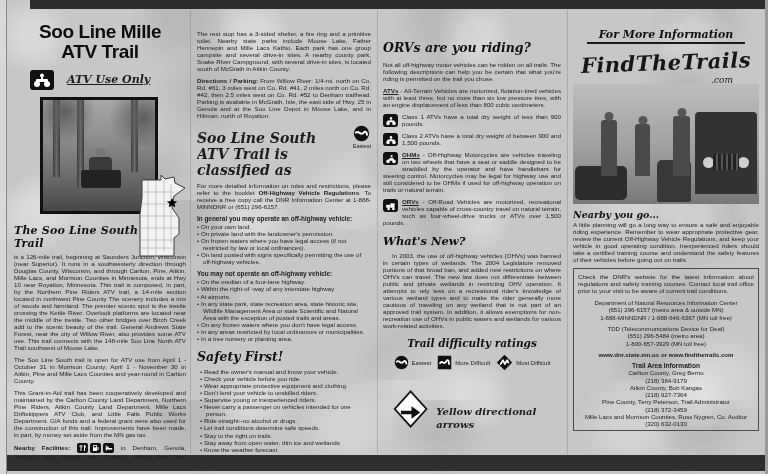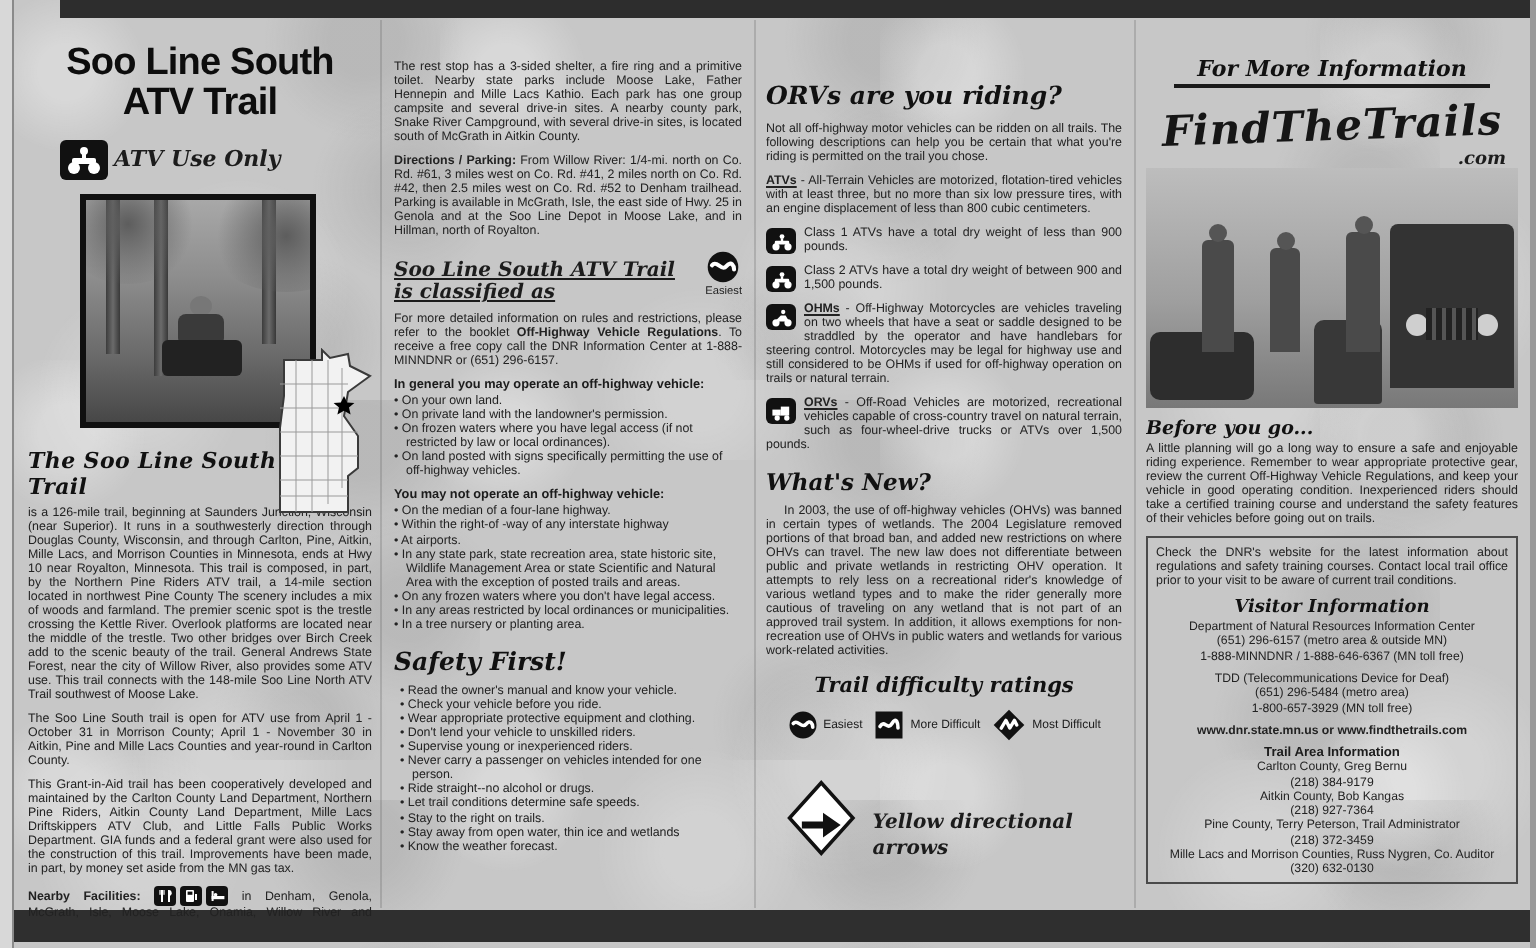--- a/index.html
+++ b/index.html
@@ -30,40 +30,40 @@
   .col3 { left:383px; top:40px; width:178px; height:418px; }
   .col4 { left:573px; top:24px; width:186px; height:436px; }
 
   .body-txt { font-size:6.2px; line-height:1.13; color:#222; text-align:justify; }
   p.body-txt { margin-bottom:5px; }
   b.runin { font-weight:bold; }
   .serif-head { font-family:"DejaVu Serif", serif; font-style:italic; font-weight:bold; color:#111; }
 
   
   .title { font-size:19px; line-height:1.04; font-weight:bold; text-align:center; letter-spacing:-0.4px; color:#0d0d0d; margin-top:8px; }
-  .atv-only { display:flex; align-items:center; gap:3px; margin:8px 0 0 16px; }
+  .atv-only { display:flex; align-items:center; gap:13px; margin:8px 0 0 16px;text-decoration:underline; }
   .icon-box { display:inline-flex; align-items:center; justify-content:center; background:#111; border-radius:3px; flex:0 0 auto; }
   .atv-only .icon-box { width:24px; height:20px; }
   .atv-only-label { font-family:"DejaVu Serif", serif; font-style:italic; font-weight:bold; font-size:11px; }
   .photo1 { position:relative; margin:7px 0 0 26px; width:118px; height:117px; border:3px solid #101010;
     background:linear-gradient(180deg,#a8a8a8 0%,#8d8d8d 35%,#6a6a6a 70%,#474747 100%); overflow:hidden; }
   .trunk { position:absolute; top:0; width:7px; height:70%; background:linear-gradient(90deg,#3c3c3c,#6b6b6b,#383838); }
   .foliage { position:absolute; border-radius:50%; background:radial-gradient(circle,#5d5d5d 0%,transparent 70%); }
   .rider { position:absolute; left:38px; top:48px; width:40px; height:44px; }
   .rider .helm { position:absolute; left:14px; top:0; width:11px; height:10px; border-radius:50%; background:#777; }
   .rider .torso { position:absolute; left:8px; top:9px; width:23px; height:16px; border-radius:4px; background:#3a3a3a; }
   .rider .quad { position:absolute; left:0; top:22px; width:40px; height:18px; border-radius:3px; background:#222; }
   .mn-map { position:absolute; right:0; top:160px; width:52px; height:88px; }
   .sec1-head { font-size:11px; letter-spacing:.2px; margin:10px 0 3px 0; }
   .fac-icons { display:inline-flex; gap:2px; vertical-align:-2px; }
   .fac-icons .icon-box, .camp-row .icon-box { width:11px; height:10px; border-radius:2px; }
 
   
   .classified { display:flex; align-items:flex-start; gap:8px; margin:6px 0 4px 0; }
-  .classified-text { font-family:"DejaVu Serif", serif; font-style:italic; font-weight:bold; font-size:10px; padding-top:5px;text-decoration:underline; }
+  .classified-text { font-family:"DejaVu Serif", serif; font-style:italic; font-weight:bold; font-size:14px; padding-top:5px; }
   .rating-ic { display:flex; flex-direction:column; align-items:center; flex:0 0 auto; }
   .rating-ic svg { display:block; }
   .rating-ic .cap { font-size:5.6px; margin-top:1px; color:#222; }
   .rules-head { font-size:13px; margin:2px 0 6px 0; letter-spacing:.2px; }
   .sub-bold { font-weight:bold; font-size:6.4px; margin:5px 0 1px 0; }
   ul.blist { list-style:none; }
   ul.blist li { font-size:6.2px; line-height:1.14; padding-left:6px; text-indent:-6px; color:#222; }
   ul.blist li::before { content:"• "; }
   .safety-head { font-size:12.5px; margin:7px 0 4px 0; }
   ul.blist.spaced li { padding-left:9px; text-indent:-6px; }
@@ -80,21 +80,21 @@
   .ratings-row .item { display:flex; align-items:center; gap:3px; }
   .ratings-row .lbl { font-size:6px; }
   .arrow-note { display:flex; align-items:flex-end; gap:8px; margin-top:16px; padding-left:10px; }
   .arrow-note .txt { font-family:"DejaVu Serif", serif; font-style:italic; font-weight:bold; font-size:10px; line-height:1.25; }
 
   
   .info-head { font-size:11px; text-align:center; border-bottom:2px solid #1a1a1a; padding-bottom:1px; margin:4px 14px 4px 14px; }
   .ftt-wrap { position:relative; height:158px; }
   .ftt-logo { position:absolute; top:2px; left:0; right:0; text-align:center; font-family:"DejaVu Serif", serif;
     font-style:italic; font-weight:bold; font-size:21px; letter-spacing:.5px; color:#161616; z-index:2; transform:rotate(-2deg); }
-  .ftt-com { position:absolute; top:27px; right:6px; font-family:"DejaVu Serif", serif; font-style:italic; font-weight:bold; font-size:9px; z-index:2; }
+  .ftt-com { position:absolute; top:27px; right:26px; font-family:"DejaVu Serif", serif; font-style:italic; font-weight:normal; font-size:9px; z-index:2; }
   .photo2 { position:absolute; left:0; right:0; top:36px; height:120px; background:linear-gradient(180deg,#bdbdbd 0%,#9f9f9f 55%,#787878 100%); overflow:hidden; }
   .fig { position:absolute; background:#4a4a4a; border-radius:3px 3px 0 0; }
   .fig::before { content:""; position:absolute; left:50%; top:-8px; transform:translateX(-50%); width:9px; height:9px; border-radius:50%; background:#555; }
   .jeep { position:absolute; right:2px; top:28px; width:62px; height:82px; background:#333; border-radius:4px 4px 0 0; }
   .jeep .light { position:absolute; bottom:26px; width:11px; height:11px; border-radius:50%; background:#cfcfcf; }
   .jeep .grill { position:absolute; bottom:24px; left:18px; width:26px; height:16px; background:repeating-linear-gradient(90deg,#222 0 3px,#555 3px 5px); }
   .quad2 { position:absolute; left:2px; bottom:4px; width:52px; height:34px; background:#2d2d2d; border-radius:5px; }
   .bike2 { position:absolute; left:84px; bottom:2px; width:34px; height:42px; background:#383838; border-radius:5px 5px 2px 2px; }
   .before-head { font-size:9.5px; margin:3px 0 1px 0; }
   .visit-box { border:1px solid #4a4a4a; margin-top:4px; padding:4px 4px 2px 4px; }
@@ -111,21 +111,21 @@
   <div class="bar-top"></div>
   <div class="bar-bottom"></div>
   <div class="edge-left"></div>
   <div class="edge-right"></div>
   <div class="crease" style="left:190px"></div>
   <div class="crease" style="left:377px"></div>
   <div class="crease" style="left:567px"></div>
 
   <section class="col col1">
     <h1 class="title">
-      <span>Soo Line South</span><br>
+      <span>Soo Line Mille</span><br>
       <span>ATV Trail</span>
     </h1>
     <div class="atv-only">
       <span class="icon-box">
         <svg width="20" height="16" viewBox="0 0 20 16">
             <g fill="#fff">
               <circle cx="5" cy="12" r="3"></circle>
               <circle cx="15" cy="12" r="3"></circle>
               <rect x="4" y="7" width="12" height="3" rx="1"></rect>
               <circle cx="10" cy="3.5" r="2"></circle>
@@ -379,27 +379,26 @@
         <div class="fig" style="left:100px;top:32px;width:17px;height:60px"></div>
         <div class="fig" style="left:124px;top:52px;width:14px;height:44px"></div>
         <div class="jeep">
           <div class="light" style="left:8px"></div>
             <div class="light" style="right:8px"></div>
           <div class="grill"></div>
         </div>
       </div>
     </div>
 
-    <h3 class="serif-head before-head">Before you go...</h3>
+    <h3 class="serif-head before-head">Nearby you go...</h3>
     <p class="body-txt">A little planning will go a long way to ensure a safe and enjoyable riding experience. Remember to wear appropriate protective gear, review the current Off-Highway Vehicle Regulations, and keep your vehicle in good operating condition. Inexperienced riders should take a certified training course and understand the safety features of their vehicles before going out on trails.</p>
 
     <div class="visit-box">
       <p class="body-txt">Check the DNR's website for the latest information about regulations and safety training courses. Contact local trail office prior to your visit to be aware of current trail conditions.</p>
 
-      <h3 class="serif-head visit-head">Visitor Information</h3>
       <div>
           <div class="small-line">Department of Natural Resources Information Center</div>
           <div class="small-line">(651) 296-6157 (metro area &amp; outside MN)</div>
           <div class="small-line">1-888-MINNDNR / 1-888-646-6367 (MN toll free)</div>
         </div>
       <div class="gap"></div>
       <div>
           <div class="small-line">TDD (Telecommunications Device for Deaf)</div>
           <div class="small-line">(651) 296-5484 (metro area)</div>
           <div class="small-line">1-800-657-3929 (MN toll free)</div>

